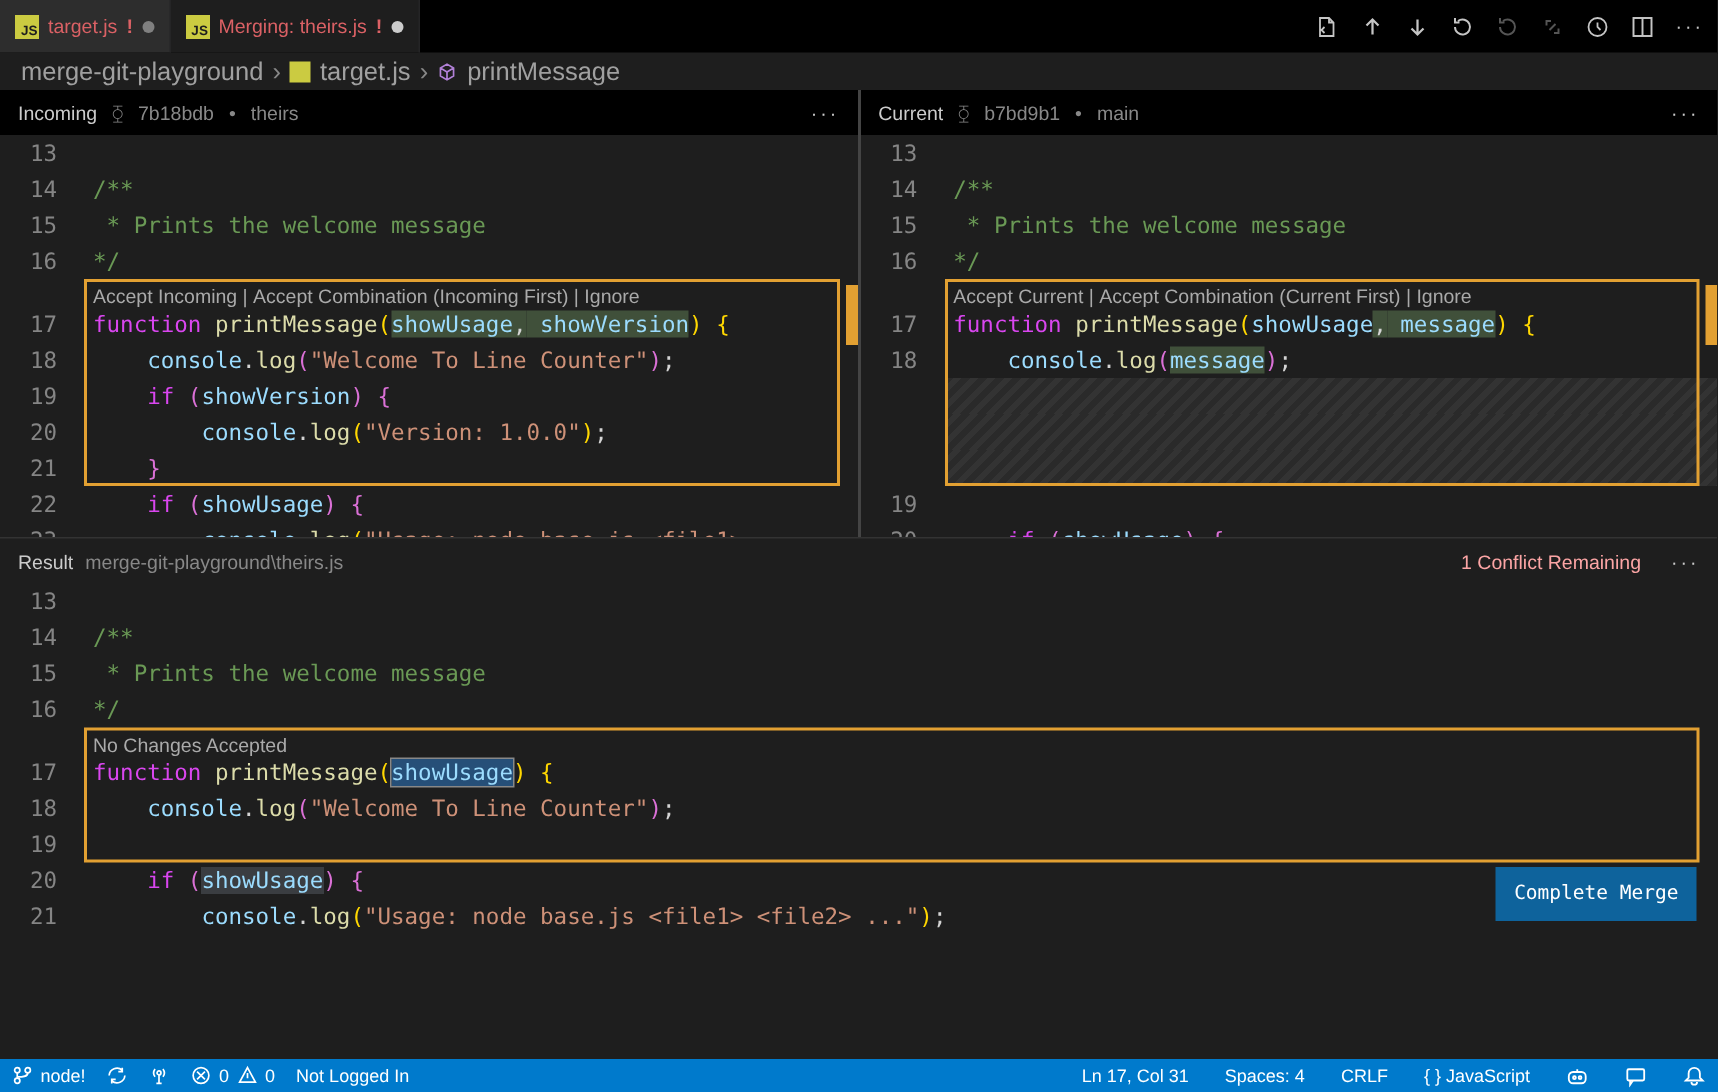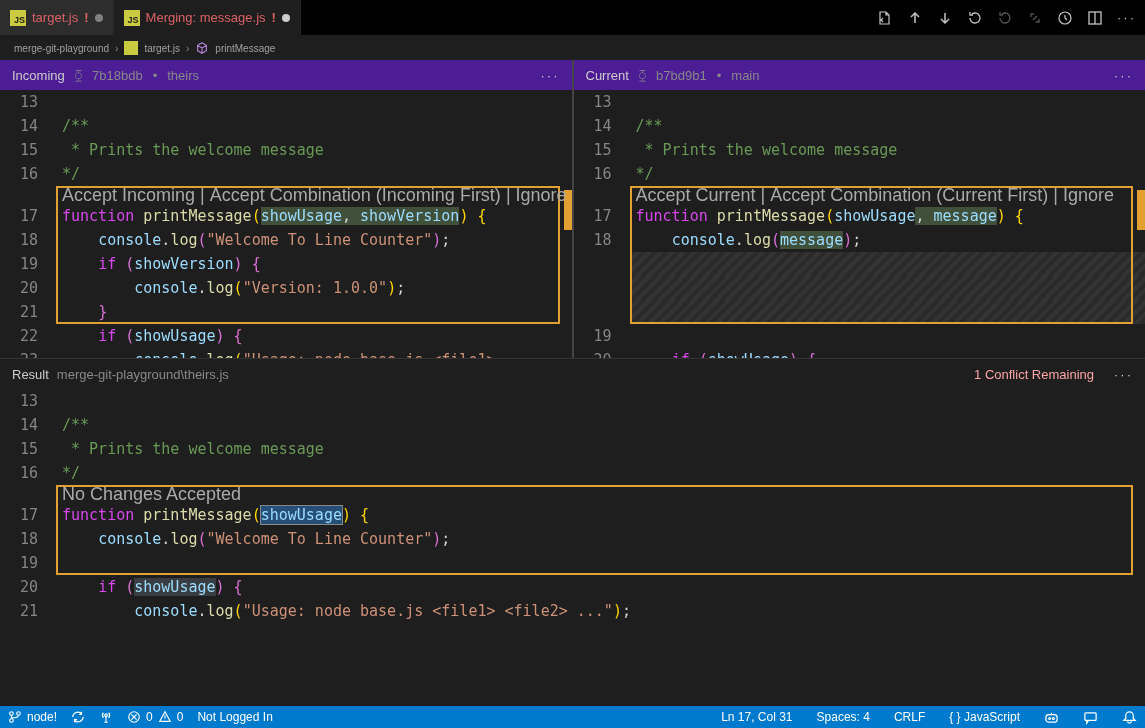--- a/index.html
+++ b/index.html
@@ -7,38 +7,38 @@
 .tab{display:flex;align-items:center;height:35px;padding:0 10px;gap:6px;background:#2d2d2d;color:#ccc;font-size:13px;border-right:1px solid #252526}
 .tab.active{background:#1e1e1e}
 .tab .js-ico{width:16px;height:16px;background:#cbcb41;color:#1e1e1e;font-size:9px;font-weight:700;display:flex;align-items:flex-end;justify-content:flex-end;padding:1px;box-sizing:border-box}
 .tab .lbl{color:#db6165}
 .tab .dot{width:8px;height:8px;border-radius:50%;background:#ccc}
 .tab .dot.gray{background:#808080}
 .tab .excl{color:#db6165;font-weight:700}
 .toolbar{margin-left:auto;display:flex;gap:14px;padding-right:12px;align-items:center}
 .toolbar svg,.toolbar .ico{width:16px;height:16px;color:#c5c5c5}
 .toolbar .dim{color:#555}
-.bc{display:flex;align-items:center;height:24px;padding:0 14px;gap:6px;color:#a0a0a0;font-size:10px;background:#1e1e1e}
+.bc{display:flex;align-items:center;height:24px;padding:0 14px;gap:6px;color:#a0a0a0;font-size:17px;background:#1e1e1e}
 .bc .js-ico{width:14px;height:14px;background:#cbcb41}
 .bc .chev{color:#888}
 .bc .sym{width:14px;height:14px}
 .panes{display:flex;height:298px}
 .pane{flex:1;display:flex;flex-direction:column;overflow:hidden;position:relative}
 .pane.l{border-right:2px solid #444}
-.phdr{display:flex;align-items:center;height:30px;padding:0 12px;gap:10px;background:#4c1d95}
+.phdr{display:flex;align-items:center;height:30px;padding:0 12px;gap:10px;background:#000000}
 .phdr .ttl{color:#ccc}
 .phdr .hash,.phdr .br{color:#888}
 .phdr .menu{margin-left:auto;color:#ccc;letter-spacing:2px}
 .phdr .commit-ico{color:#888;font-size:12px}
 .code{flex:1;display:flex;font-family:Consolas,monospace;font-size:15px;line-height:24px;overflow:hidden;position:relative}
 .gutter{width:56px;text-align:right;color:#858585;padding-right:18px;box-sizing:border-box;user-select:none}
 .src{flex:1;position:relative;white-space:pre}
 .src .row{height:24px;padding-left:6px}
 .conflict{position:absolute;border:2px solid #e2a032;box-sizing:border-box;pointer-events:none}
-.actions{position:relative;font-family:"Segoe UI",sans-serif;font-size:18px;color:#aaa;height:18px;padding-left:6px;display:flex;align-items:center;z-index:2}
+.actions{position:relative;font-family:"Segoe UI",sans-serif;font-size:13px;color:#aaa;height:18px;padding-left:6px;display:flex;z-index:2}
 .actions span{cursor:pointer}
 .hlg{background:#40503a}
 .hatched{background:repeating-linear-gradient(135deg,#2a2a2a 0,#2a2a2a 4px,#333 4px,#333 8px)}
 .kw{color:#d946ef}
 .fn{color:#dcdcaa}
 .pm{color:#9cdcfe}
 .str{color:#ce9178}
 .cm{color:#6a9955}
 .pn{color:#d4d4d4}
 .br1{color:#ffd700}
@@ -60,21 +60,21 @@
 
 <div class="tabs">
   <div class="tab">
     <div class="js-ico">JS</div>
     <span class="lbl">target.js</span>
     <span class="excl">!</span>
     <span class="dot gray"></span>
   </div>
   <div class="tab active">
     <div class="js-ico">JS</div>
-    <span class="lbl">Merging: message.js</span>
+    <span class="lbl">Merging: theirs.js</span>
     <span class="excl">!</span>
     <span class="dot"></span>
   </div>
   <div class="toolbar">
     <svg viewBox="0 0 16 16" fill="none" stroke="currentColor" stroke-width="1.2">
         <path d="M3 2h6l3 3v9H3z M9 2v3h3 M6 8l-2 2 2 2"></path>
       </svg>
     <svg viewBox="0 0 16 16" fill="none" stroke="currentColor" stroke-width="1.5">
         <path d="M8 13V3M4 7l4-4 4 4"></path>
       </svg>
@@ -191,20 +191,21 @@
       <div class="row" style="height: 24px;">16</div>
       <div style="height: 18px;"></div>
       <div class="row" style="height: 24px;">17</div>
       <div class="row" style="height: 24px;">18</div>
       <div class="row" style="height: 24px;">19</div>
       <div class="row" style="height: 24px;">20</div>
       <div class="row" style="height: 24px;">21</div>
       <div class="row" style="height: 24px;">22</div>
     </div>
   <div class="src" id="result-src"><div class="row"><span class=""></span></div><div class="row"><span class="cm">/**</span></div><div class="row"><span class="cm"> * Prints the welcome message</span></div><div class="row"><span class="cm">*/</span></div><div class="actions">No Changes Accepted</div><div class="row"><span class="kw">function</span> <span class="fn">printMessage</span><span class="br1">(</span><span class="pm" style="background:#264f78;outline:1px solid #888">showUsage</span><span class="br1">)</span> <span class="br1">{</span></div><div class="row">    <span class="pm">console</span><span class="pn">.</span><span class="fn">log</span><span class="br2">(</span><span class="str">"Welcome To Line Counter"</span><span class="br2">)</span><span class="pn">;</span></div><div class="row"><span class=""></span></div><div class="row">    <span class="kw">if</span> <span class="br2">(</span><span class="pm" style="background:#3a3d41">showUsage</span><span class="br2">)</span> <span class="br2">{</span></div><div class="row">        <span class="pm">console</span><span class="pn">.</span><span class="fn">log</span><span class="br1">(</span><span class="str">"Usage: node base.js &lt;file1&gt; &lt;file2&gt; ..."</span><span class="br1">)</span><span class="pn">;</span></div><div class="row">    </div><div class="conflict" style="top: 96px; left: 0px; right: 12px; height: 90px;"></div></div>
+  <div class="btn-cm">Complete Merge</div>
 </div>
 
 <div class="status">
   <div class="grp">
     <svg width="14" height="14" viewBox="0 0 16 16" fill="none" stroke="currentColor" stroke-width="1.3">
         <circle cx="4" cy="4" r="2"></circle>
         <circle cx="4" cy="12" r="2"></circle>
         <circle cx="12" cy="4" r="2"></circle>
         <path d="M4 6v4M12 6c0 3-4 3-8 3"></path>
       </svg>

